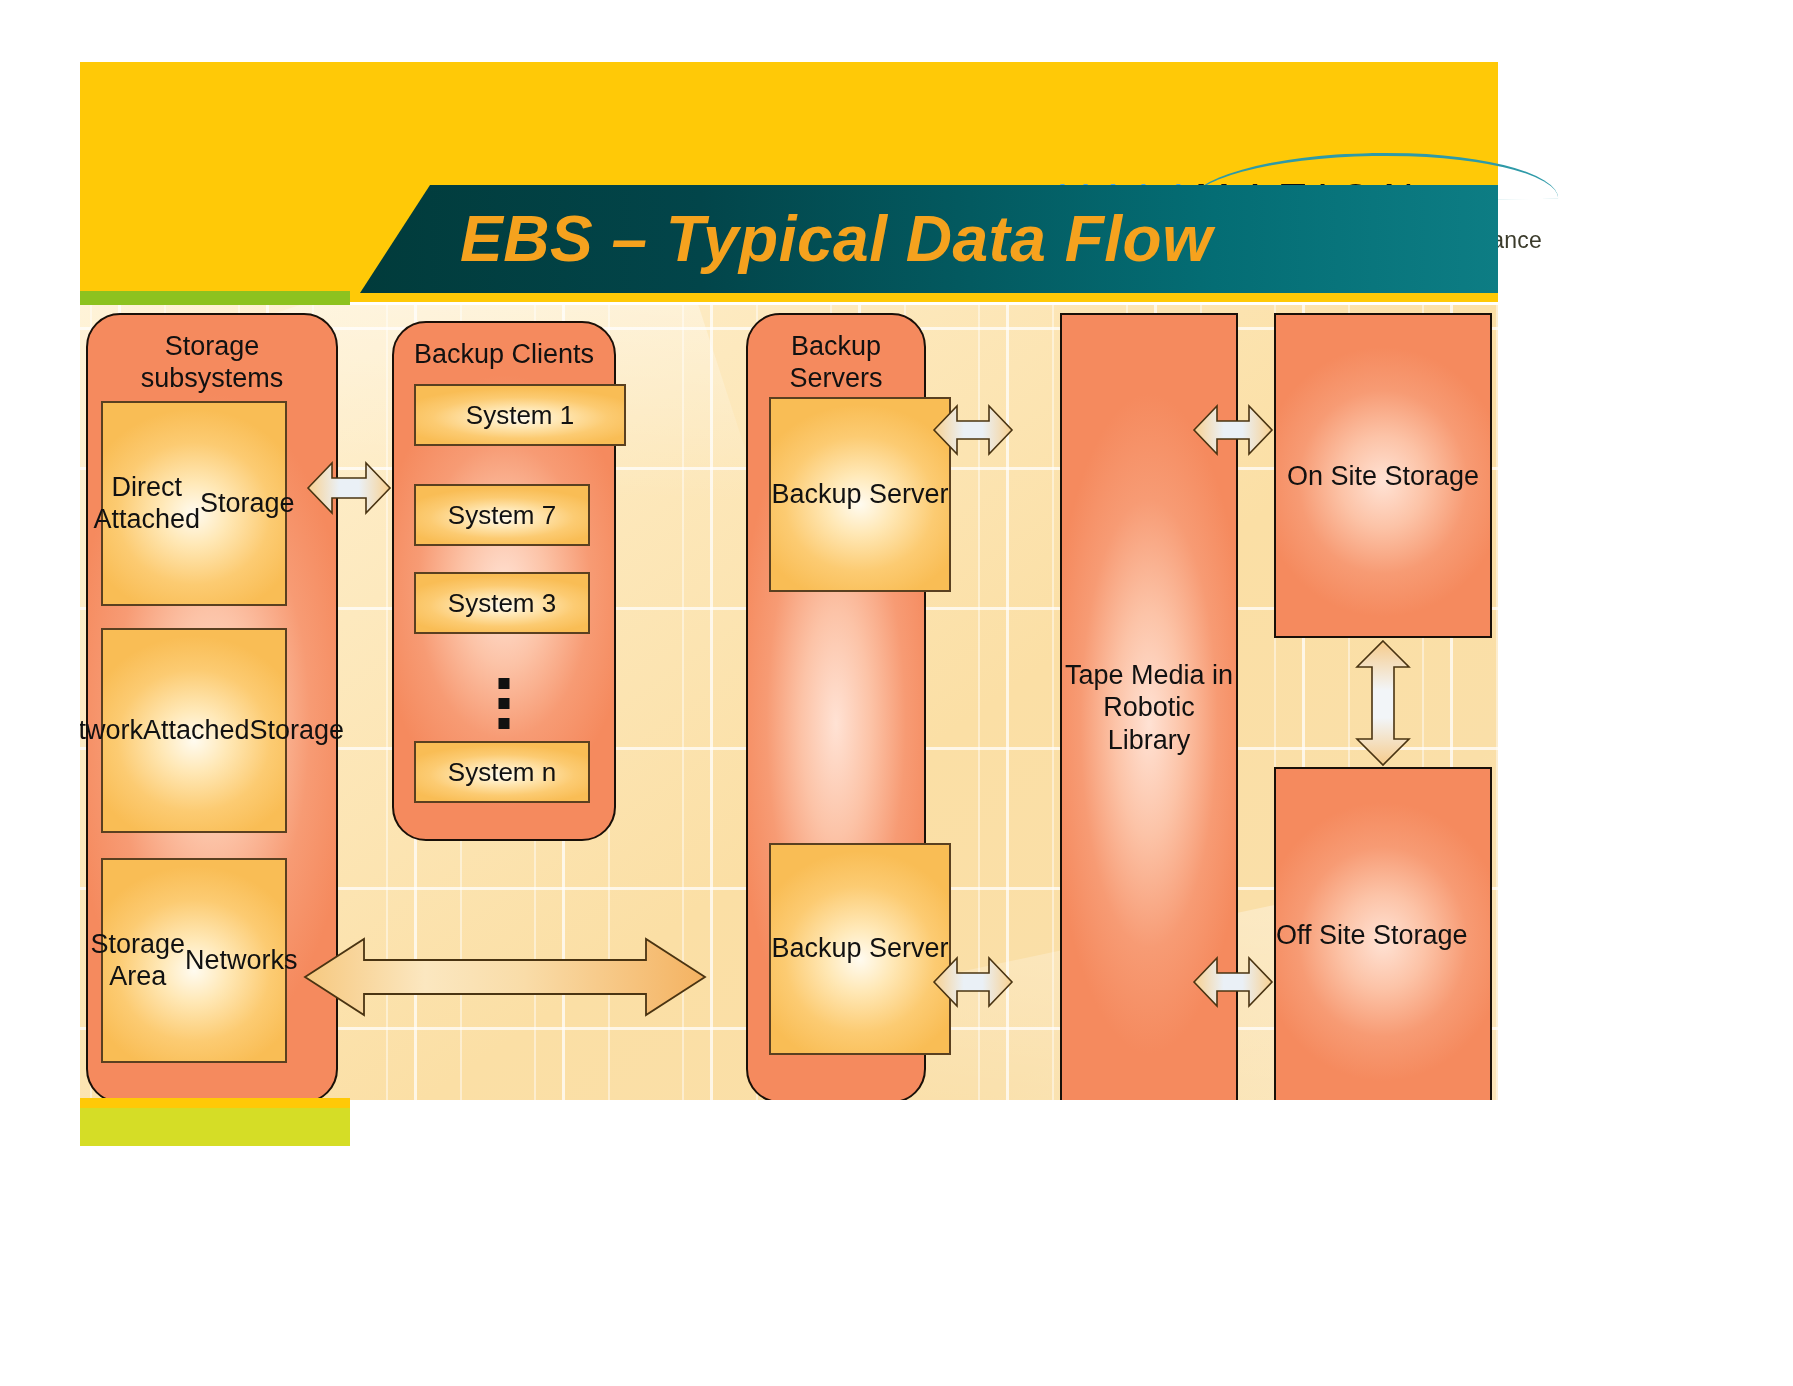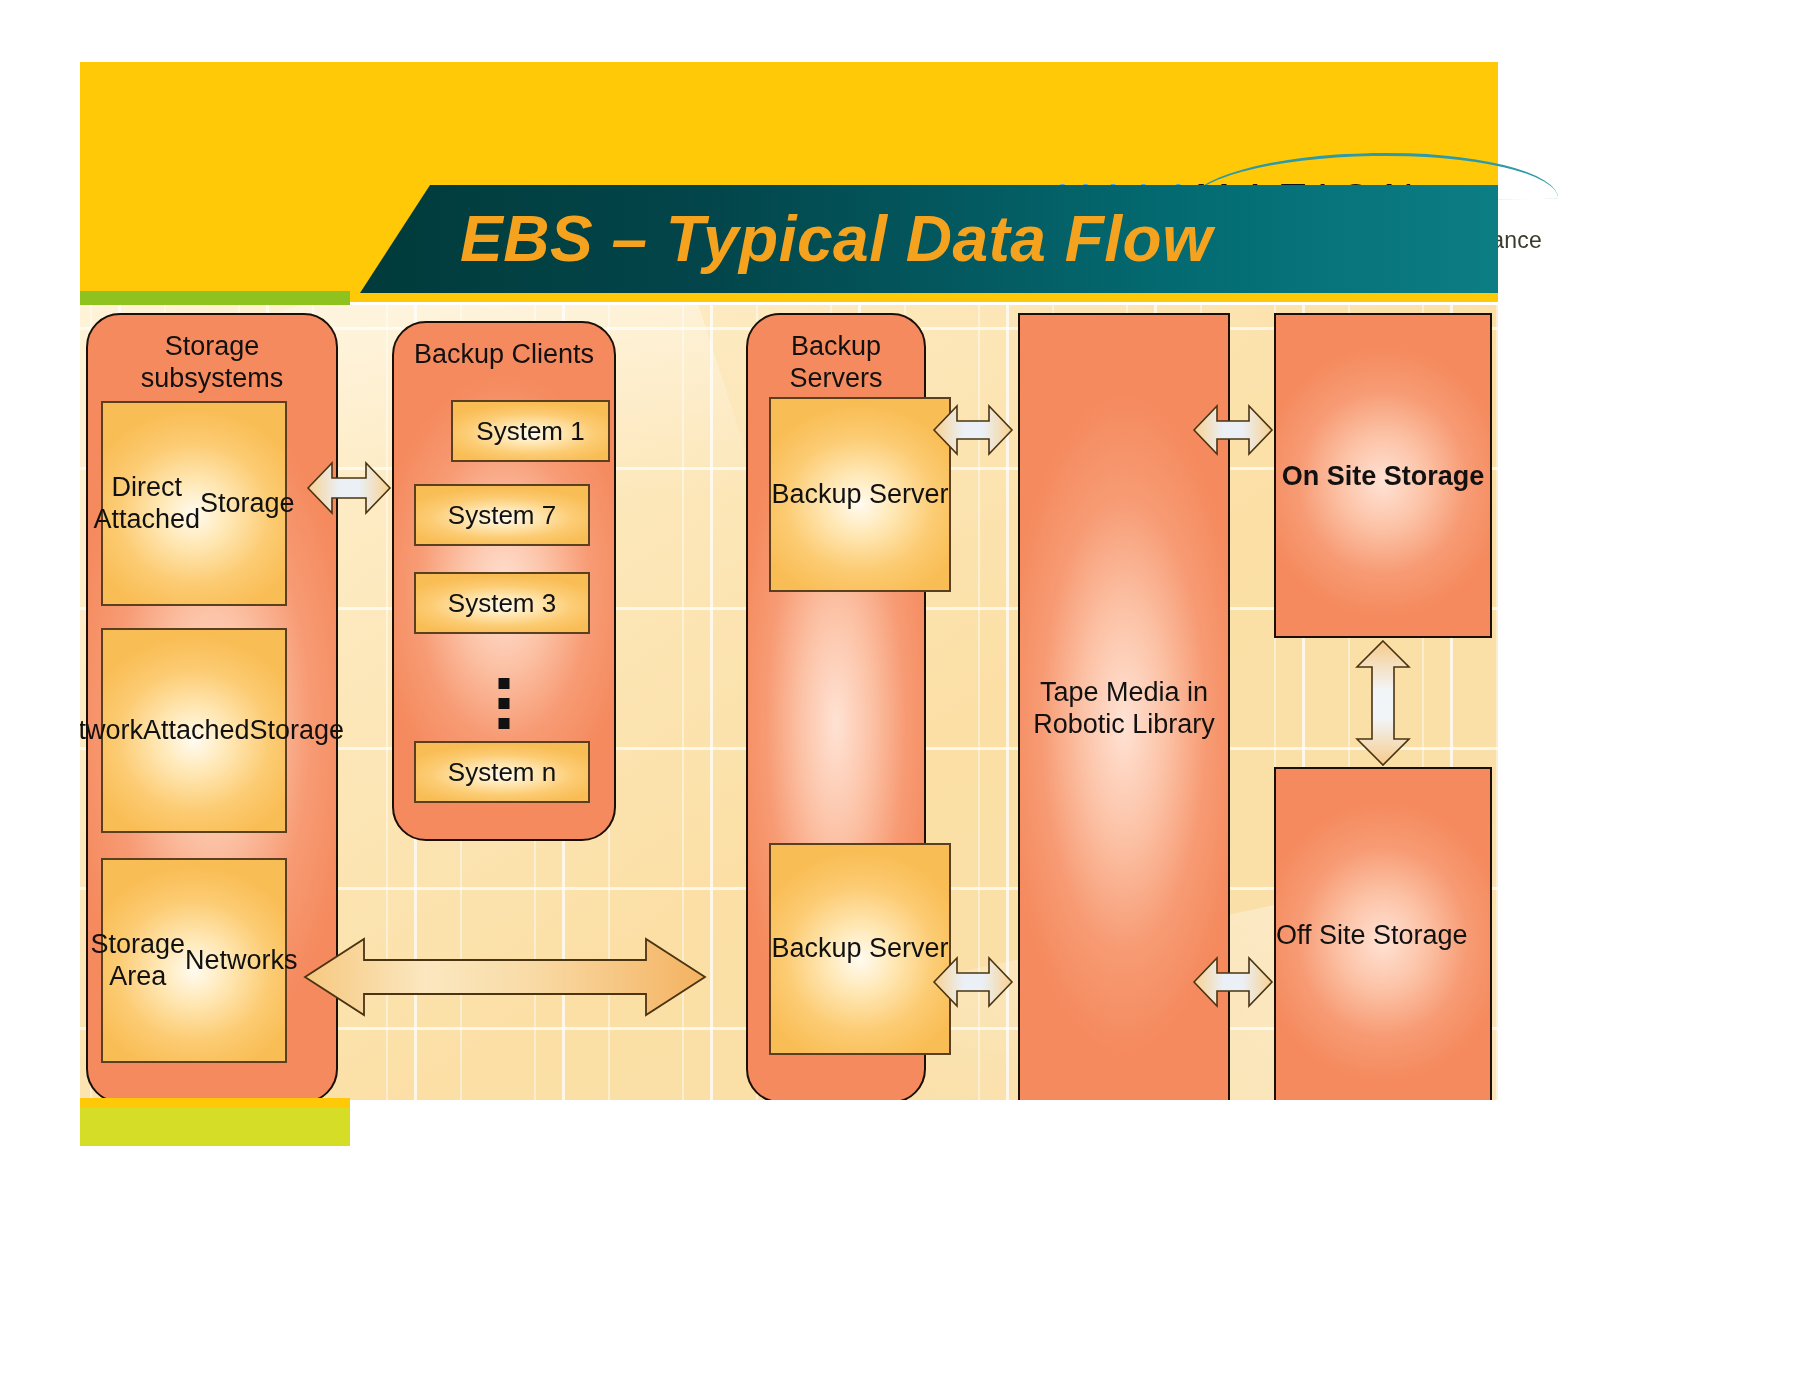--- a/index.html
+++ b/index.html
@@ -273,21 +273,21 @@
             <stop offset="100%" stop-color="#F8D191"></stop>
           </linearGradient>
         </defs>
         <polygon points="2,31 26,6 26,21 60,21 60,6 84,31 60,56 60,41 26,41 26,56" fill="url(#gA)" stroke="#4A3412" stroke-width="1.6"></polygon>
       </svg>
     </div>
 
     <div class="panel" style="left:312px; top:16px; width:224px; height:520px;">
       <div class="panel-title">Backup Clients</div>
 
-      <div class="ibox ibox-sm" style="left:20px; top:77px; width:159px; height:62px;margin-left:37px;">System 1</div>
+      <div class="ibox ibox-sm" style="left:20px; top:61px; width:212px; height:62px;">System 1</div>
       <div class="ibox ibox-sm" style="left:20px; top:161px; width:176px; height:62px;">System 7</div>
       <div class="ibox ibox-sm" style="left:20px; top:249px; width:176px; height:62px;">System 3</div>
 
       <div class="dots" style="left:50%; top:355px; transform:translateX(-50%);">
         <i></i>
           <i></i>
           <i></i>
       </div>
 
       <div class="ibox ibox-sm" style="left:20px; top:418px; width:176px; height:62px;">System n</div>
@@ -320,40 +320,40 @@
         <polygon points="2,29 25,5 25,20 57,20 57,5 80,29 57,53 57,38 25,38 25,53" fill="url(#gA)" stroke="#4A3412" stroke-width="1.6"></polygon>
       </svg>
     </div>
 
     <div class="arrow-h" style="left:852px; top:648px; width:82px; height:58px;">
       <svg width="82" height="58" viewBox="0 0 82 58">
         <polygon points="2,29 25,5 25,20 57,20 57,5 80,29 57,53 57,38 25,38 25,53" fill="url(#gA)" stroke="#4A3412" stroke-width="1.6"></polygon>
       </svg>
     </div>
 
-    <div class="panel panel-plain" style="left:938px; top:8px; width:212px; height:790px;padding-left:16px;">
+    <div class="panel panel-plain" style="left:980px; top:8px; width:178px; height:790px;padding-left:16px;">
       <div style="position:absolute; left:0; right:0; top:50%; transform:translateY(-50%); text-align:center; font-size:27px; color:#111; line-height:1.2;">
         <div>Tape Media in</div>
         <div>Robotic Library</div>
       </div>
     </div>
 
     <div class="arrow-h" style="left:1112px; top:96px; width:82px; height:58px;">
       <svg width="82" height="58" viewBox="0 0 82 58">
         <polygon points="2,29 25,5 25,20 57,20 57,5 80,29 57,53 57,38 25,38 25,53" fill="url(#gA)" stroke="#4A3412" stroke-width="1.6"></polygon>
       </svg>
     </div>
 
     <div class="arrow-h" style="left:1112px; top:648px; width:82px; height:58px;">
       <svg width="82" height="58" viewBox="0 0 82 58">
         <polygon points="2,29 25,5 25,20 57,20 57,5 80,29 57,53 57,38 25,38 25,53" fill="url(#gA)" stroke="#4A3412" stroke-width="1.6"></polygon>
       </svg>
     </div>
 
-    <div class="panel panel-plain" style="left:1194px; top:8px; width:218px; height:325px;font-weight:bold;">
+    <div class="panel panel-plain" style="left:1194px; top:8px; width:218px; height:325px;">
       <div style="position:absolute; left:0; right:0; top:50%; transform:translateY(-50%); text-align:center; font-size:27px; color:#111;">On Site Storage</div>
     </div>
 
     <div class="arrow-v" style="left:1272px; top:334px; width:62px; height:128px;">
       <svg width="62" height="128" viewBox="0 0 62 128">
         <defs>
           <linearGradient id="gC" x1="0" y1="0" x2="0" y2="1">
             <stop offset="0" stop-color="#F6CB8B"></stop>
             <stop offset="40%" stop-color="#F2F5F8"></stop>
             <stop offset="62%" stop-color="#F2F5F8"></stop>

